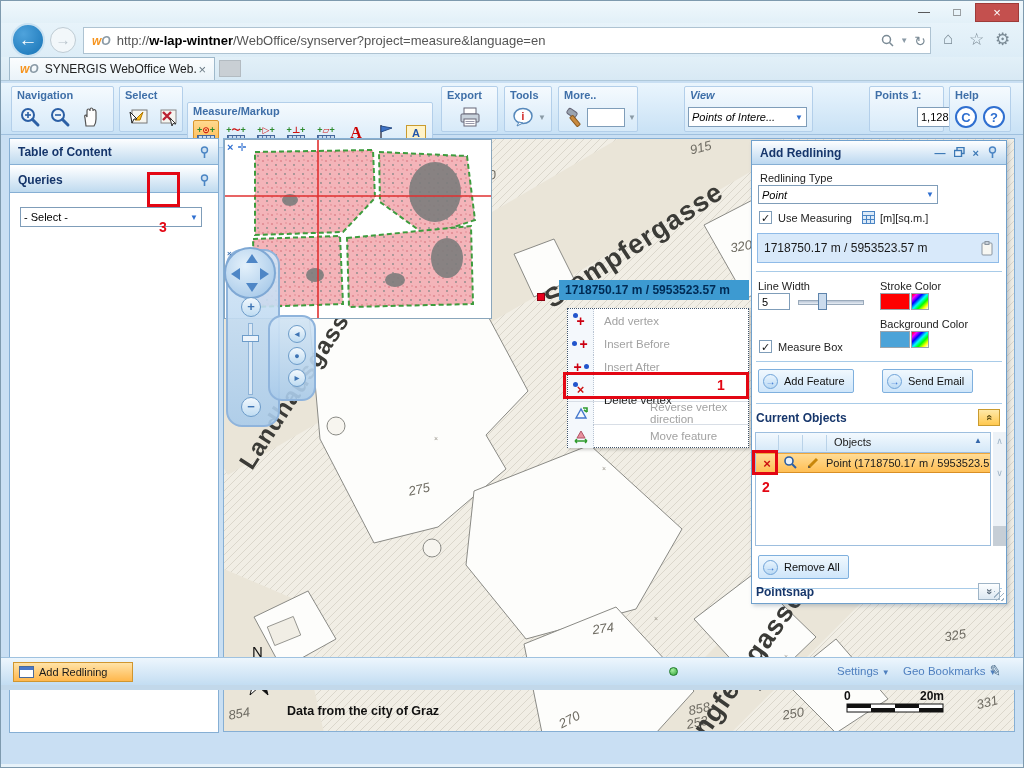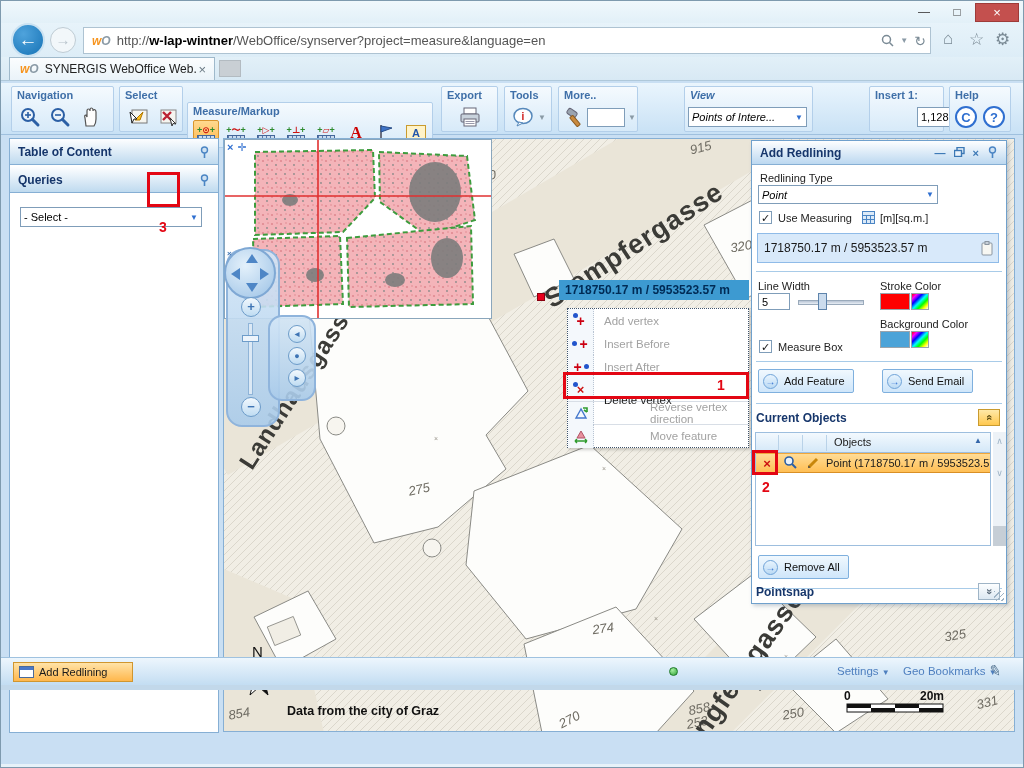--- a/index.html
+++ b/index.html
@@ -354,21 +354,21 @@
         <span class="tlabel">View</span>
         <div class="ticons" style="left:0;width:125px;">
           <span class="dd" style="width:120px;height:20px;">
             <span class="txt">Points of Intere...</span>
             <span class="caret">▼</span>
           </span>
         </div>
       </div>
 
       <div class="tgroup" style="left:868px;width:75px;">
-        <span class="tlabel">Insert 1:</span>
+        <span class="tlabel">Points 1:</span>
         <div class="ticons" style="left:0;width:73px;">
           <span class="dd" style="width:68px;height:20px;margin-left:44px;">
             <span class="txt" style="text-align:right;">1,128</span>
             <span class="caret">▼</span>
           </span>
         </div>
       </div>
 
       <div class="tgroup" style="left:948px;width:62px;">
         <span class="tlabel">Help</span>

